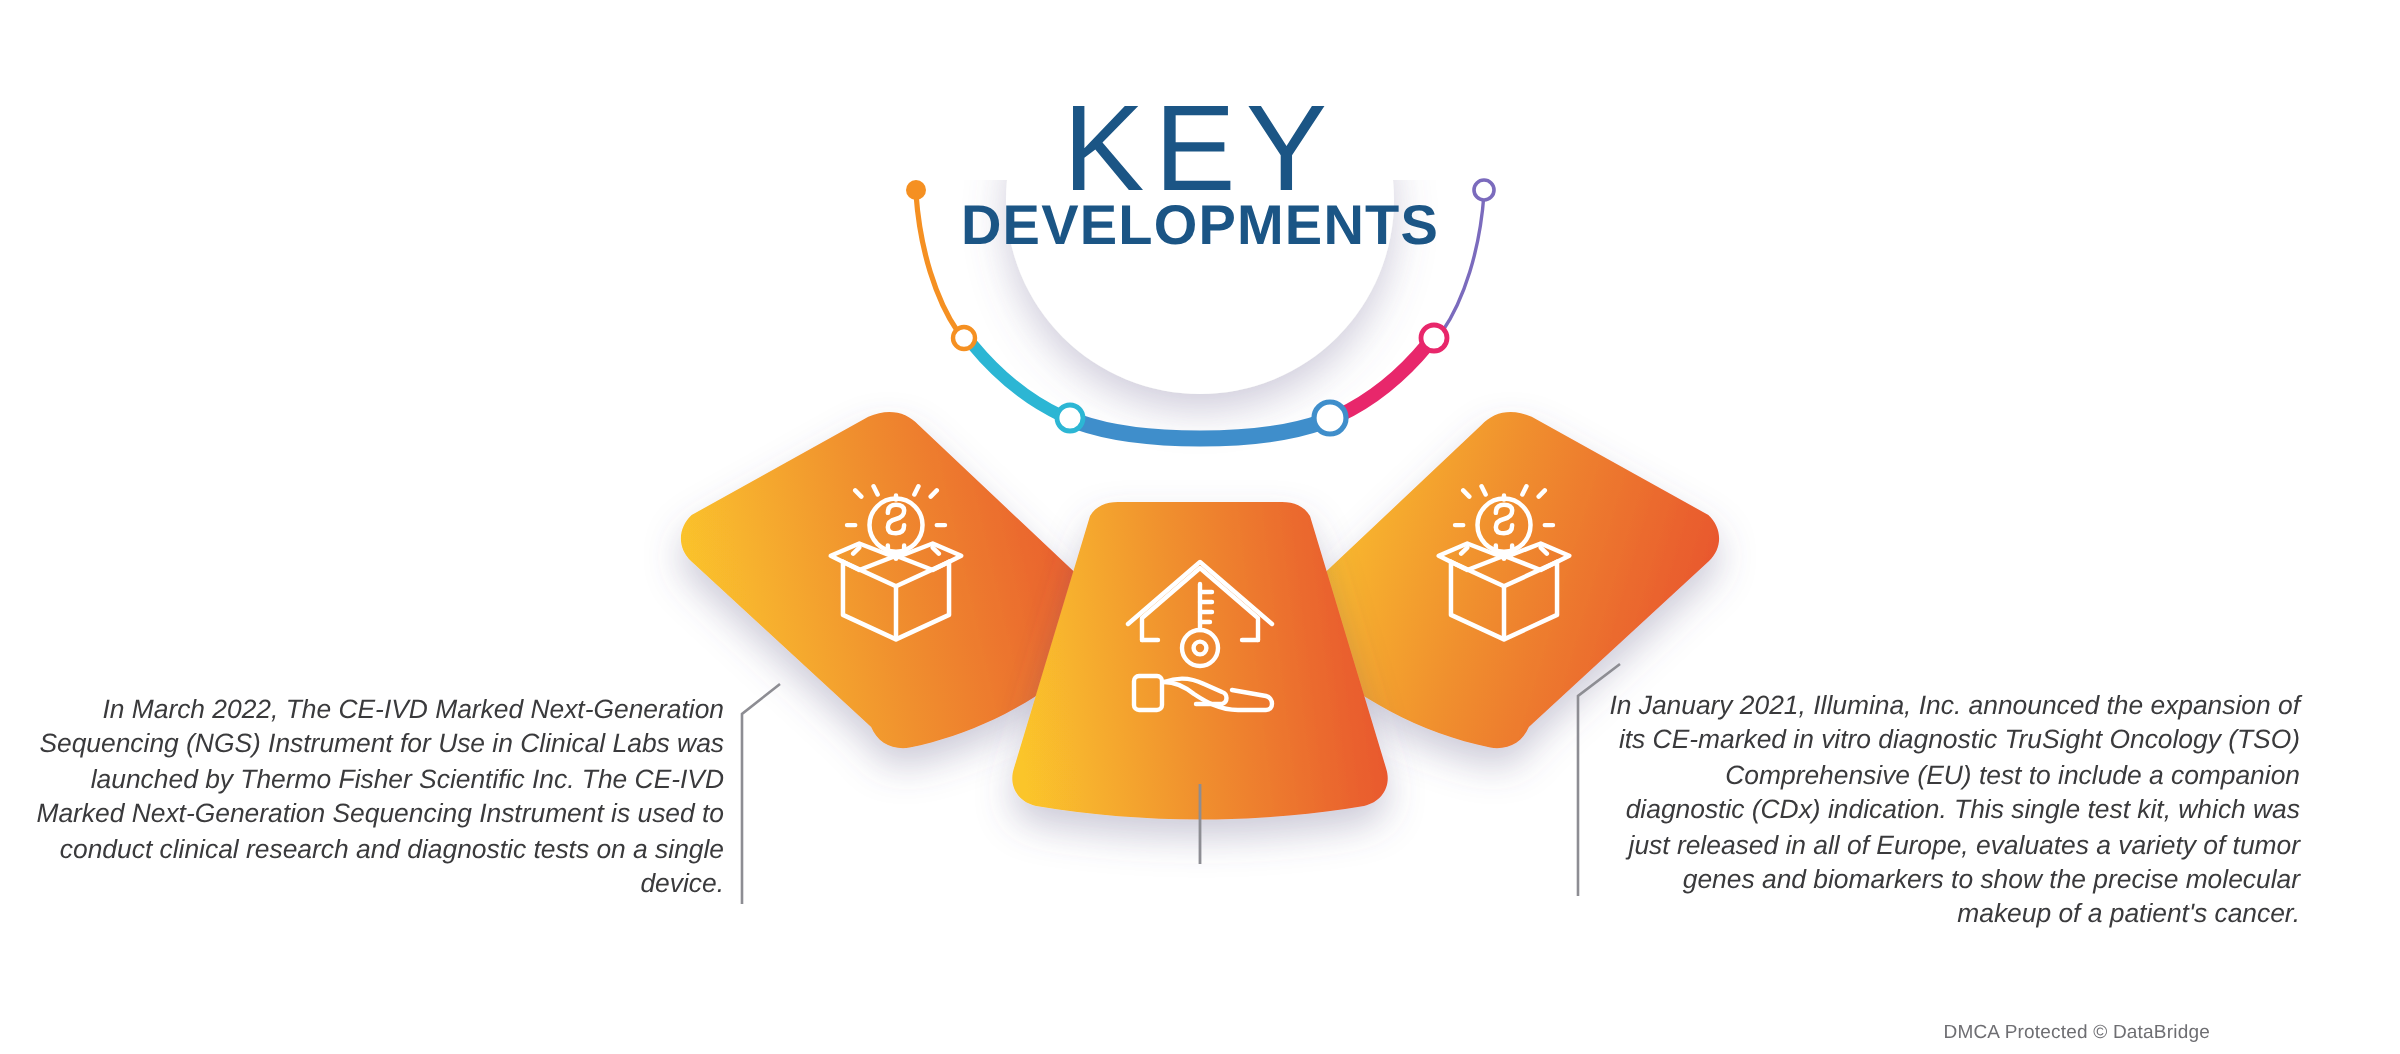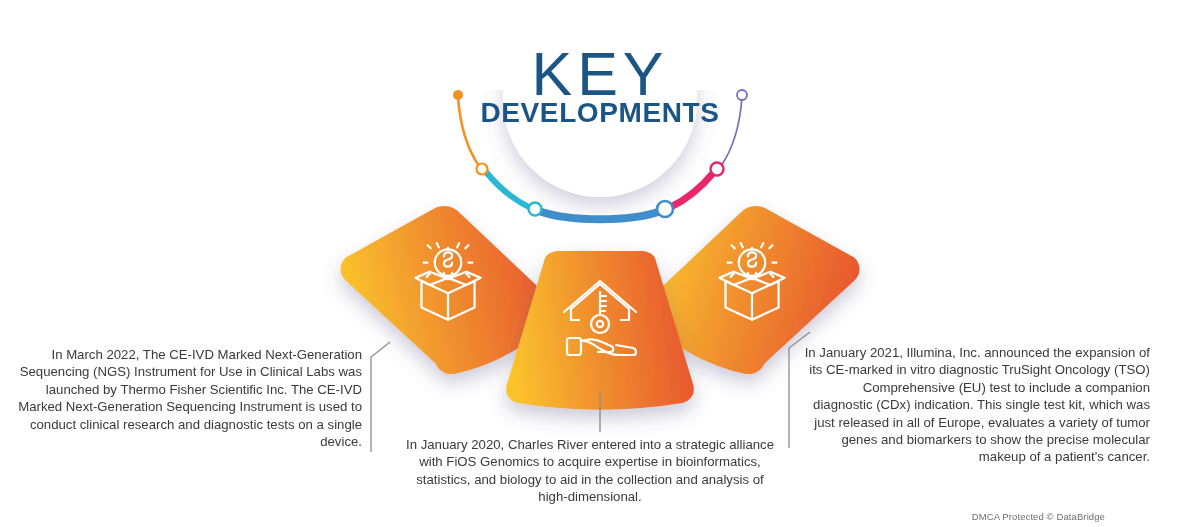--- a/index.html
+++ b/index.html
@@ -32,21 +32,21 @@
     display:block;margin-top:-3px;
   }
 
   
   #arc{position:absolute;left:0;top:0;width:1200px;height:527px;pointer-events:none;}
 
   
   .blurb{
     position:absolute;
     font-family:"Liberation Sans", sans-serif;
-    font-size:13.2px;line-height:17.4px;color:#3a3a3c;
+    font-size:13.2px;line-height:17.4px;color:#3a3a3c;font-style:italic;
   }
   .blurb.left{left:0px;top:346px;width:362px;text-align:right;}
   .blurb.mid{left:404px;top:436px;width:372px;text-align:center;}
   .blurb.right{left:802px;top:344px;width:348px;text-align:right;}
 
   
   .footer{
     position:absolute;right:8px;bottom:5px;
     font-size:9.5px;color:#6e6e72;letter-spacing:.1px;
     font-family:"Liberation Sans", sans-serif;
@@ -184,18 +184,17 @@
   </svg>
 
   <div class="title-wrap">
     <div class="title-text">
       <span class="t-key">KEY</span>
       <span class="t-dev">DEVELOPMENTS</span>
     </div>
   </div>
 
   <div class="blurb left">In March 2022, The CE-IVD Marked Next-Generation Sequencing (NGS) Instrument for Use in Clinical Labs was launched by Thermo Fisher Scientific Inc. The CE-IVD Marked Next-Generation Sequencing Instrument is used to conduct clinical research and diagnostic tests on a single device.</div>
-  <div class="blurb mid">In January 2020, Charles River entered into a strategic alliance with FiOS Genomics to acquire expertise in bioinformatics, statistics, and biology to aid in the collection and analysis of high-dimensional.</div>
   <div class="blurb right">In January 2021, Illumina, Inc. announced the expansion of its CE-marked in vitro diagnostic TruSight Oncology (TSO) Comprehensive (EU) test to include a companion diagnostic (CDx) indication. This single test kit, which was just released in all of Europe, evaluates a variety of tumor genes and biomarkers to show the precise molecular makeup of a patient's cancer.</div>
 
   <div class="footer">DMCA Protected © DataBridge</div>
 
 </div>
 
 </body></html>

